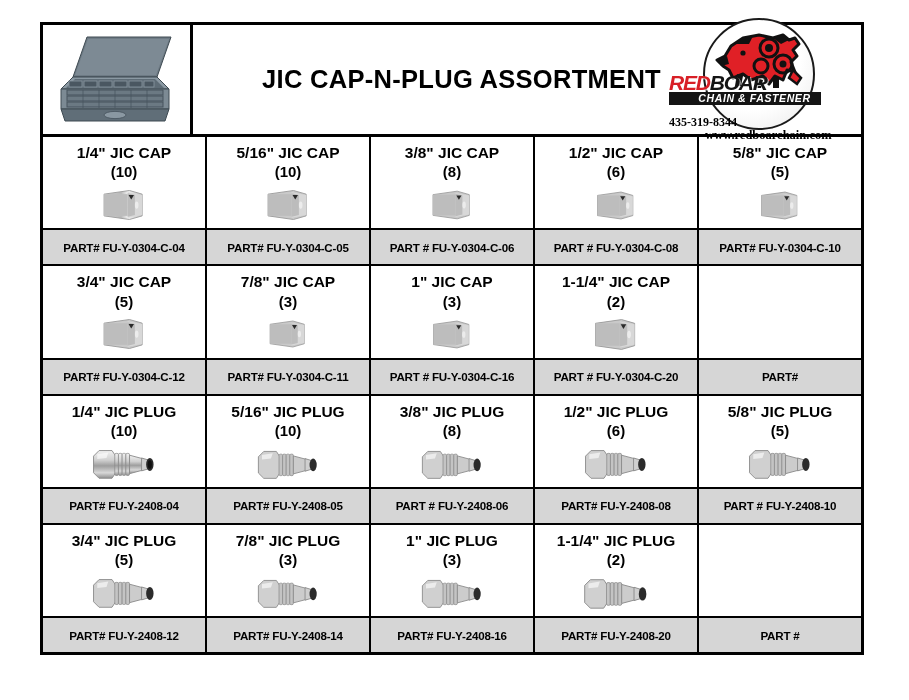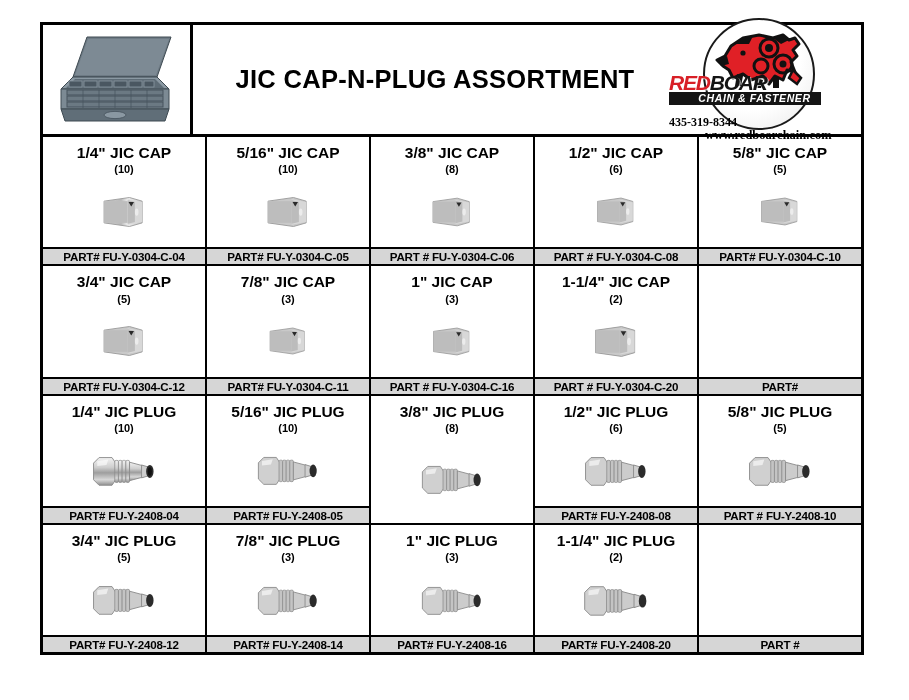--- a/index.html
+++ b/index.html
@@ -50,21 +50,21 @@
     box-sizing: border-box;
     display: flex;
     align-items: center;
     justify-content: center;
     padding: 4px;
   }
   .header-title-cell {
     flex: 1 1 auto;
     display: flex;
     align-items: center;
-    justify-content: center;
+    justify-content: flex-end;
     padding-left: 16px;
   }
   .header-title {
     font-size: 25.5px;
     font-weight: bold;
     letter-spacing: 0.3px;
     color: #000000;
     white-space: nowrap;
     font-family: "Liberation Sans", sans-serif;
   }
@@ -216,37 +216,37 @@
   .cell-title {
     font-size: 15.5px;
     font-weight: bold;
     color: #000000;
     line-height: 1.18;
     text-align: center;
     white-space: nowrap;
     font-family: "Liberation Sans", sans-serif;
   }
   .cell-qty {
-    font-size: 11px;
+    font-size: 15px;
     font-weight: bold;
     color: #000000;
     line-height: 1.3;
     text-align: center;
     font-family: "Liberation Sans", sans-serif;
   }
   .cell-art {
     flex: 1 1 auto;
     display: flex;
     align-items: center;
     justify-content: center;
     width: 100%;
     min-height: 0;
   }
   .partbar {
-    height: 17px;
+    height: 36px;
     flex: 0 0 auto;
     background: #d6d6d6;
     border-top: 2.5px solid #000000;
     box-sizing: border-box;
     display: flex;
     align-items: center;
     justify-content: center;
   }
   .partbar span {
     font-size: 11.6px;
@@ -622,20 +622,23 @@
                   <rect x="37" y="9" width="4" height="24" rx="1.5"></rect>
                   <rect x="41" y="9" width="4" height="24" rx="1.5"></rect>
                 </g>
                 <path d="M45,11 L60,15 L60,27 L45,31 Z" fill="#cccccc" stroke="#8c8c8c" stroke-width="1"></path>
                 <path d="M58,14 L68,17 L68,25 L58,28 Z" fill="#cfcfcf" stroke="#8c8c8c" stroke-width="1"></path>
                 <ellipse cx="67" cy="21" rx="4" ry="7" fill="#2b2b2b"></ellipse>
                 <path d="M10,10 L22,8 L20,14 L10,15 Z" fill="#ffffff" opacity="0.6"></path>
               </svg>
             </div>
           </div>
+          <div class="partbar">
+              <span>PART # FU-Y-2408-06</span>
+            </div>
         </div>
 
         <div class="prod-cell">
           <div class="cell-body">
             <div class="cell-title">1/2" JIC PLUG</div>
             <div class="cell-qty">(6)</div>
             <div class="cell-art">
               <svg viewBox="0 0 78 40" width="72" height="37" xmlns="http://www.w3.org/2000/svg">
                 <path d="M6,12 L12,6 L26,6 L30,12 L30,30 L26,36 L12,36 L6,30 Z" fill="#d0d0d0" stroke="#8c8c8c" stroke-width="1"></path>
                 <g fill="#c4c4c4" stroke="#8a8a8a" stroke-width="0.8">

